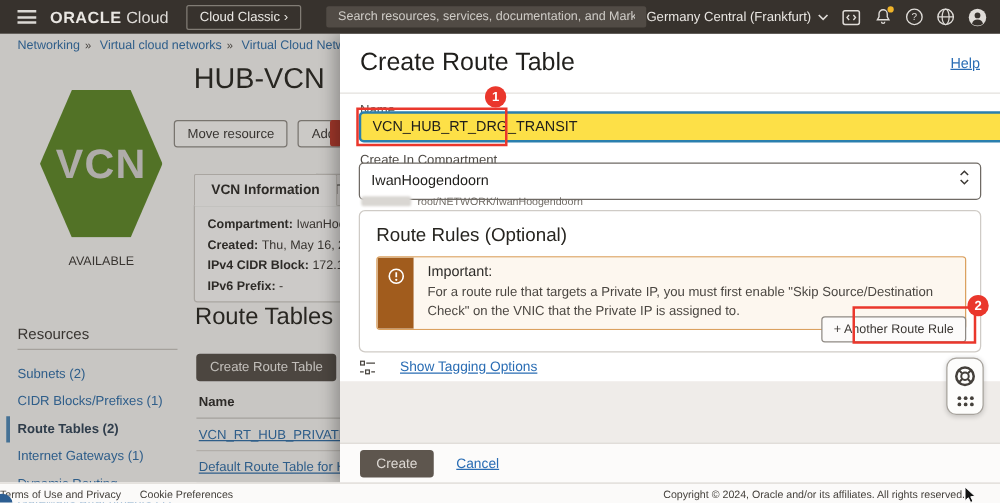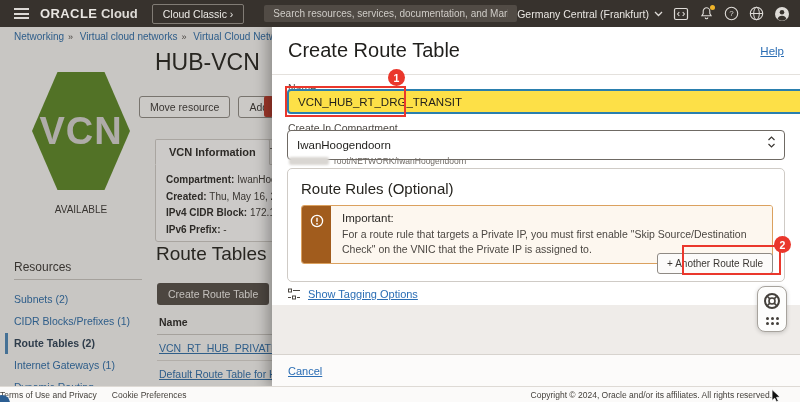--- a/index.html
+++ b/index.html
@@ -6,37 +6,37 @@
   html,body{width:800px;height:402px;overflow:hidden}
   body{position:relative;background:#f7f6f4}
   a{cursor:pointer}
 
   
   .topbar{position:absolute;top:0;left:0;width:800px;height:27px;background:#37322d;display:flex;align-items:center;padding:0 10px;z-index:50;color:#e9e6e2}
   .hamburger{width:15px;height:11px;border-top:2px solid #dcd9d5;border-bottom:2px solid #dcd9d5;position:relative;margin:0 11px 0 4px;cursor:pointer;flex:none}
   .hamburger::after{content:"";position:absolute;left:0;right:0;top:2.5px;height:2px;background:#dcd9d5}
   .brand{font-size:13px;white-space:nowrap;margin-right:14px;cursor:pointer}
   .brand b{font-weight:700;letter-spacing:.4px}
-  .brand span{font-weight:700;color:#dedbd7}
+  .brand span{font-weight:400;color:#dedbd7}
   .classic-btn{border:1px solid #817c75;border-radius:2px;font-size:10.5px;padding:3px 10px;color:#eceae6;background:transparent;white-space:nowrap;cursor:pointer}
   .search{margin-left:20px;width:300px;height:17px;background:#514b45;border:none;border-radius:2px;color:#d9d6d1;font-size:10px;padding:0 9px;outline:none}
   .search::placeholder{color:#cfccc7}
   .top-right{margin-left:auto;display:flex;align-items:center;gap:10px}
   .region{font-size:10.5px;display:flex;align-items:center;gap:5px;white-space:nowrap;cursor:pointer}
   .tbi{display:flex;align-items:center;justify-content:center;cursor:pointer;position:relative}
   .bell-dot{position:absolute;right:-1px;top:-1px;width:5px;height:5px;border-radius:50%;background:#f0b429}
 
   
   .breadcrumb{position:absolute;top:31px;left:14px;font-size:10px;white-space:nowrap;z-index:5}
   .breadcrumb a{color:#2e6da8;text-decoration:none}
   .breadcrumb .sep{color:#4e4a45;margin:0 4px;font-size:9px}
 
   
   .hexagon{position:absolute;left:32px;top:72px;width:98px;height:118px;background:#5d8826;clip-path:polygon(26% 0,74% 0,100% 50%,74% 100%,26% 100%,0 50%);display:flex;align-items:center;justify-content:center}
-  .hexagon span{color:#d6d4d1;font-weight:700;font-size:38px;letter-spacing:1px}
+  .hexagon span{color:#d6d4d1;font-weight:700;font-size:33px;letter-spacing:1px}
   .available{position:absolute;left:32px;top:204px;width:98px;text-align:center;font-size:10px;color:#3b3733}
   .page-title{position:absolute;left:155px;top:49px;font-size:23px;font-weight:400;color:#26241f}
   .btn-row{position:absolute;left:139px;top:96px;display:flex;gap:8px}
   .ghost-btn{border:1px solid #8f8a84;background:#fbfaf8;border-radius:3px;font-size:10.5px;padding:4px 10px;color:#3b3733;cursor:pointer;white-space:nowrap}
   .red-sliver{position:absolute;left:264px;top:96px;width:9px;height:21px;background:#c23b2b;border-radius:2px}
   .tab-active{position:absolute;left:155px;top:139px;border:1px solid #cfcbc6;border-bottom:1px solid #fdfcfa;background:#fdfcfa;font-weight:700;font-size:11px;padding:6px 13px;z-index:2;border-radius:2px 2px 0 0;color:#2c2a27;cursor:pointer}
   .tab-tags{position:absolute;left:253px;top:139px;width:40px;border:1px solid #cfcbc6;border-bottom:none;background:#f3f1ee;font-size:11px;padding:6px 12px;color:#3b3733;cursor:pointer}
   .info-card{position:absolute;left:155px;top:164px;width:136px;height:78px;background:#fdfcfa;border:1px solid #cfcbc6;border-radius:0 3px 3px 3px;padding:7px 10px;font-size:10px;color:#3b3733;line-height:16.5px;white-space:nowrap;overflow:hidden}
   .info-card b{font-weight:700;color:#2c2a27}
   .resources-title{position:absolute;left:14px;top:260px;font-size:12px;color:#3b3733}
@@ -70,21 +70,21 @@
   .blurbox{width:40px;height:8px;background:#d9d6d2;border-radius:2px;filter:blur(.8px)}
   .helper-text{font-size:8.5px;color:#6e6963}
   .rules-card{position:absolute;left:15px;top:141px;width:498px;height:114px;border:1px solid #cfcbc6;border-radius:5px;padding:11px 13px;background:#fff}
   .rules-title{font-size:15px;color:#26241f;font-weight:400}
   .warning{display:flex;margin-top:8px;border:1px solid #dba15f;border-radius:3px;overflow:hidden;width:472px;min-height:46px}
   .warn-bar{width:29px;background:#a15c1d;display:flex;justify-content:center;align-items:flex-start;padding-top:8px;flex:none}
   .warn-body{flex:1;background:#fdf7ef;padding:6px 11px 7px}
   .warn-title{font-size:11.5px;color:#2c2a27;margin-bottom:3px}
   .warn-text{font-size:10.5px;color:#4b4742;line-height:1.4;max-width:445px}
   .another-btn{position:absolute;right:11px;bottom:7px;border:1px solid #8f8a84;background:#fcfbfa;border-radius:3px;font-size:10px;padding:4px 9px;color:#3b3733;cursor:pointer;white-space:nowrap}
-  .tagging{position:absolute;left:16px;top:261px;display:flex;align-items:center;gap:8px}
+  .tagging{position:absolute;left:16px;top:261px;display:flex;align-items:center;gap:20px}
   .tagging a{font-size:11px;color:#2a6db4;text-decoration:underline}
   .gray-filler{position:absolute;left:0;top:278px;width:100%;height:49px;background:#efece9}
   .p-footer{position:absolute;left:0;top:327px;width:100%;height:32px;border-top:1px solid #d7d3ce;background:#fcfbfa;display:flex;align-items:center;padding:0 16px;gap:18px}
   .create-btn{background:#5e564e;color:#ddd8d3;font-size:11px;padding:5px 13px;border:none;border-radius:3px;cursor:pointer}
   .cancel{font-size:11px;color:#2a6db4;text-decoration:underline}
   .ann-rect{position:absolute;border:2px solid #ea372c;z-index:8;pointer-events:none}
   #ann1{left:13px;top:59px;width:121px;height:31px}
   #ann2{left:410px;top:218px;width:99px;height:30px}
   .ann-circle{position:absolute;width:17px;height:17px;border-radius:50%;background:#ea372c;color:#fff;font-size:10.5px;font-weight:700;display:flex;align-items:center;justify-content:center;z-index:9}
   #circ1{left:116px;top:42px}
@@ -242,20 +242,21 @@
         <rect x="0.5" y="1" width="3" height="3" stroke="#4a4641" fill="none"></rect>
         <path d="M5 2.5h7" stroke="#4a4641"></path>
         <rect x="4.5" y="8" width="3" height="3" stroke="#4a4641" fill="none"></rect>
         <path d="M0 9.5h3M9 9.5h3" stroke="#4a4641"></path>
       </svg>
     <a>Show Tagging Options</a>
   </div>
 
   <div class="gray-filler"></div>
   <div class="p-footer">
+    <button class="create-btn">Create</button>
     <a class="cancel">Cancel</a>
   </div>
 
   <div class="ann-rect" id="ann1"></div>
   <div class="ann-circle" id="circ1">1</div>
   <div class="ann-rect" id="ann2"></div>
   <div class="ann-circle" id="circ2">2</div>
 </section>
 
 <div class="float-widget">

